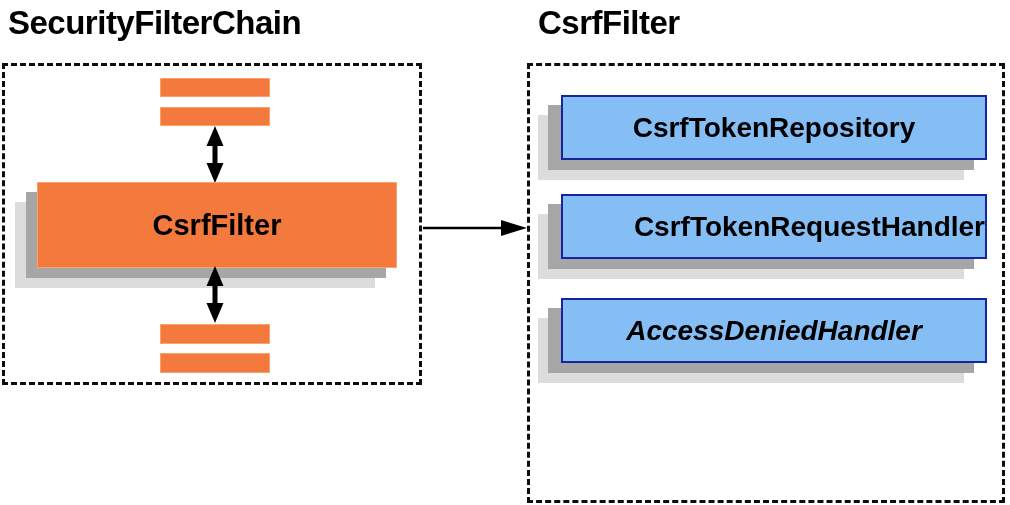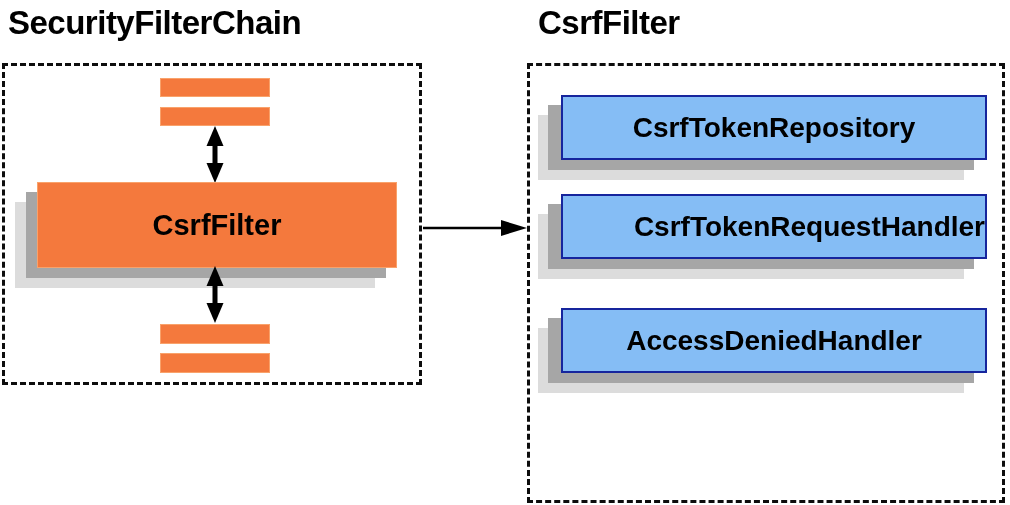--- a/index.html
+++ b/index.html
@@ -47,21 +47,21 @@
     font-size:29px;font-weight:bold;color:var(--ink);white-space:nowrap;
   }
   .component{
     position:absolute;left:561px;width:422px;height:61px;
     background:var(--blue-fill);border:2px solid var(--blue-border);
     box-shadow:-13px 10px 0 var(--shadow-dark),-23px 20px 0 var(--shadow-light);
     display:flex;align-items:center;justify-content:center;
   }
   .comp-1{top:95px;}
   .comp-2{top:194px;justify-content:flex-end;}
-  .comp-3{top:308px;}
+  .comp-3{top:298px;font-style:italic;}
   .comp-4{top:393px;}
   .component .label{
     font-size:28px;font-weight:bold;color:var(--ink);white-space:nowrap;
   }
   .arrow{position:absolute;}
   .arrow-v1{left:202px;top:126px;}
   .arrow-v2{left:202px;top:266px;}
   .arrow-h{left:423px;top:218px;}
 </style>
 </head>

